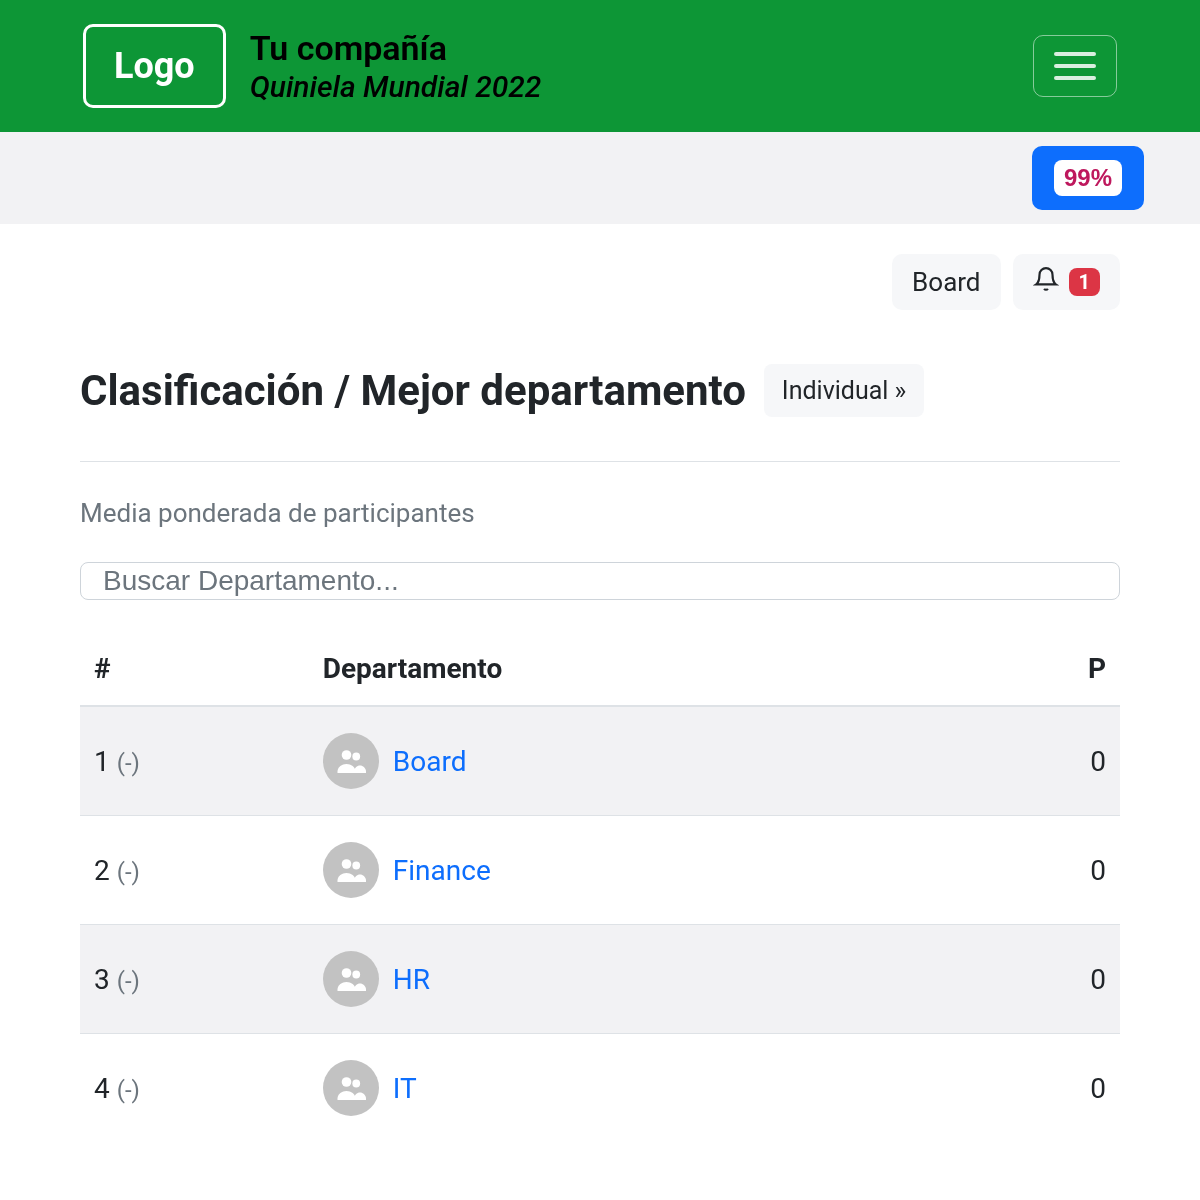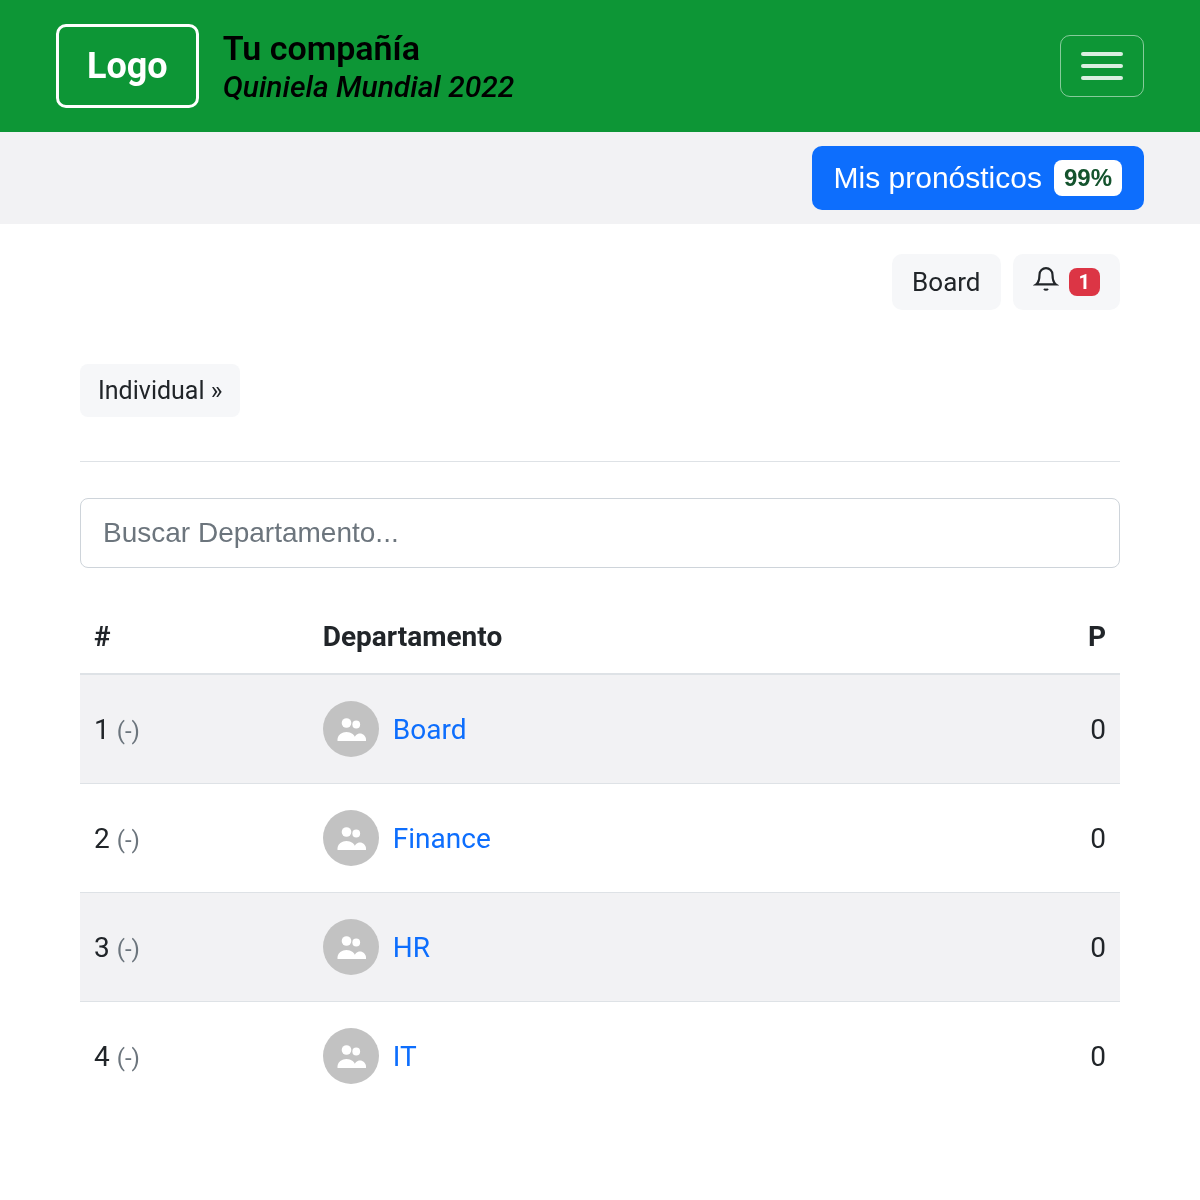--- a/index.html
+++ b/index.html
@@ -6,21 +6,21 @@
     body {
       font-family: -apple-system, BlinkMacSystemFont, "Segoe UI", Roboto, "Helvetica Neue", Arial, sans-serif;
       background: #fff;
       width: 1200px;
       color: #212529;
     }
     
     
     .navbar {
       background: #0d9636;
-      padding: 24px 56px;
+      padding: 24px 83px;
       display: flex;
       align-items: center;
       justify-content: space-between;
     }
     .navbar-brand {
       display: flex;
       align-items: center;
       gap: 24px;
     }
     .logo-box {
@@ -76,21 +76,21 @@
       padding: 14px 22px;
       font-size: 30px;
       font-weight: 500;
       cursor: pointer;
       display: flex;
       align-items: center;
       gap: 12px;
     }
     .badge-white {
       background: #fff;
-      color: #14532d;
+      color: #be185d;
       border-radius: 8px;
       padding: 4px 10px;
       font-size: 24px;
       font-weight: 700;
     }
     
     
     .main {
       padding: 30px 80px 0 80px;
     }
@@ -153,21 +153,21 @@
     .subtitle {
       font-size: 26px;
       color: #6c757d;
       margin-bottom: 34px;
     }
     
     .search-input {
       width: 100%;
       border: 1px solid #ced4da;
       border-radius: 8px;
-      padding: 18px 22px;
+      padding: 2px 22px;
       font-size: 28px;
       color: #495057;
       margin-bottom: 32px;
     }
     .search-input::placeholder {
       color: #6c757d;
     }
     
     
     table {
@@ -246,21 +246,20 @@
   </div>
   <button class="navbar-toggler">
     <span class="toggler-line"></span>
     <span class="toggler-line"></span>
     <span class="toggler-line"></span>
   </button>
 </nav>
 
 <div class="secondary-bar">
   <button class="btn-primary">
-    <span>Mis pronósticos</span>
     <span class="badge-white">99%</span>
   </button>
 </div>
 
 <div class="main">
 
   <div class="top-actions">
     <div class="chip">
       <span>Board</span>
     </div>
@@ -269,23 +268,25 @@
         <svg viewBox="0 0 24 24">
             <path d="M18 8a6 6 0 0 0-12 0c0 7-3 9-3 9h18s-3-2-3-9"></path>
             <path d="M13.7 21a2 2 0 0 1-3.4 0"></path>
           </svg>
       </span>
       <span class="badge-red">1</span>
     </div>
   </div>
 
   <div class="page-header">
+    <h1 class="page-title">Clasificación / Mejor departamento</h1>
     <div class="individual-chip">Individual »</div>
   </div>
 
+  <div class="subtitle">Media ponderada de participantes</div>
 
   <input type="text" class="search-input" placeholder="Buscar Departamento..." style="">
 
   <table>
     <colgroup>
       <col class="col-rank">
         <col class="col-dept">
         <col class="col-pts">
     </colgroup>
     <thead>

